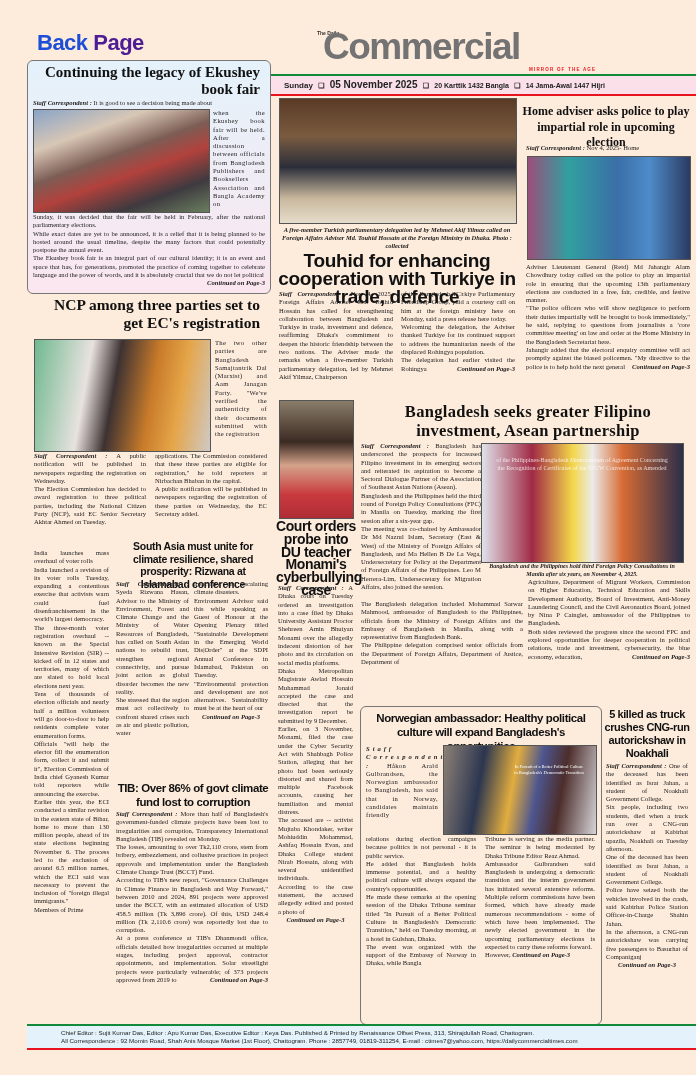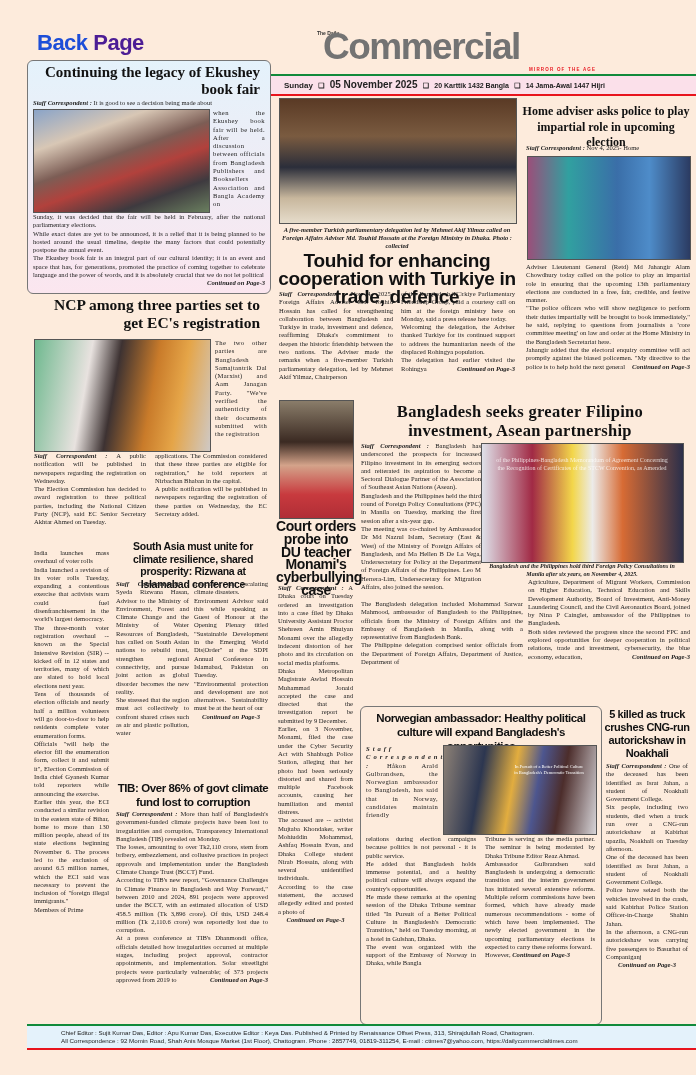--- a/index.html
+++ b/index.html
@@ -131,21 +131,21 @@
 <div class="j abs" style="left:278px;top:584px;width:75px;">
   <span class="by">Staff Correspondent :</span>
   <span>A Dhaka court on Tuesday ordered an investigation into a case filed by Dhaka University Assistant Proctor Shehreen Amin Bhuiyan Monami over the allegedly indecent distortion of her photo and its circulation on social media platforms.</span>
   <p>Dhaka Metropolitan Magistrate Awlad Hossain Muhammad Jonaid accepted the case and directed that the investigation report be submitted by 9 December.</p>
   <p>Earlier, on 3 November, Monami, filed the case under the Cyber Security Act with Shahbagh Police Station, alleging that her photo had been seriously distorted and shared from multiple Facebook accounts, causing her humiliation and mental distress.</p>
   <p>The accused are -- activist Mujtaba Khondaker, writer Mohiuddin Mohammad, Ashfaq Hossain Evan, and Dhaka College student Nirab Hossain, along with several unidentified individuals.</p>
   <p>According to the case statement, the accused allegedly edited and posted a photo of</p>
   <p style="text-align:center;"><span class="by">Continued on Page-3</span></p>
 </div>
 
-<div class="hd abs" style="left:355px;top:402px;width:330px;font-size:16.5px;line-height:19px;letter-spacing:0.3px;">Bangladesh seeks greater Filipino investment, Asean partnership</div>
+<div class="hd abs" style="left:363px;top:402px;width:330px;font-size:16.5px;line-height:19px;letter-spacing:0.3px;">Bangladesh seeks greater Filipino investment, Asean partnership</div>
 <div class="j abs" style="left:361px;top:442px;width:120px;">
   <span class="by">Staff Correspondent :</span>
   <span>Bangladesh has underscored the prospects for increased Filipino investment in its emerging sectors and reiterated its aspiration to become a Sectoral Dialogue Partner of the Association of Southeast Asian Nations (Asean).</span>
   <p>Bangladesh and the Philippines held the third round of Foreign Policy Consultations (FPC) in Manila on Tuesday, marking the first session after a six-year gap.</p>
   <p>The meeting was co-chaired by Ambassador Dr Md Nazrul Islam, Secretary (East &amp; West) of the Ministry of Foreign Affairs of Bangladesh, and Ma Hellen B De La Vega, Undersecretary for Policy at the Department of Foreign Affairs of the Philippines. Leo M Herrera-Lim, Undersecretary for Migration Affairs, also joined the session.</p>
 </div>
 <div class="photo" style="left:481px;top:443px;width:201px;height:118px;background:linear-gradient(90deg,#dfe2ea 0%,#a12a45 25%,#f3d64a 45%,#ecebe9 55%,#d76b34 70%,#2b2f4a 100%);">
   <div style="position:absolute;left:10px;top:12px;width:180px;font-size:6px;line-height:8px;text-align:center;color:rgba(255,255,255,0.75);">of the Philippines-Bangladesh Memorandum of Agreement Concerning the Recognition of Certificates of the STCW Convention, as Amended</div>
 </div>
 <div class="cap abs" style="left:481px;top:563px;width:202px;font-size:6px;line-height:7.5px;">Bangladesh and the Philippines hold third Foreign Policy Consultations in Manila after six years, on November 4, 2025.</div>

